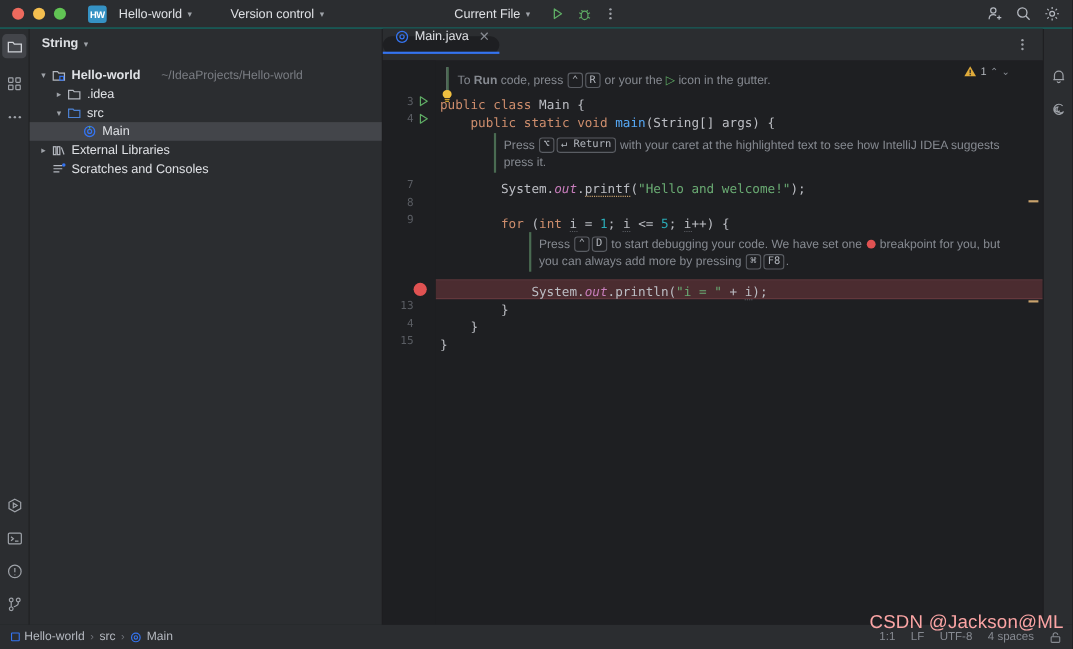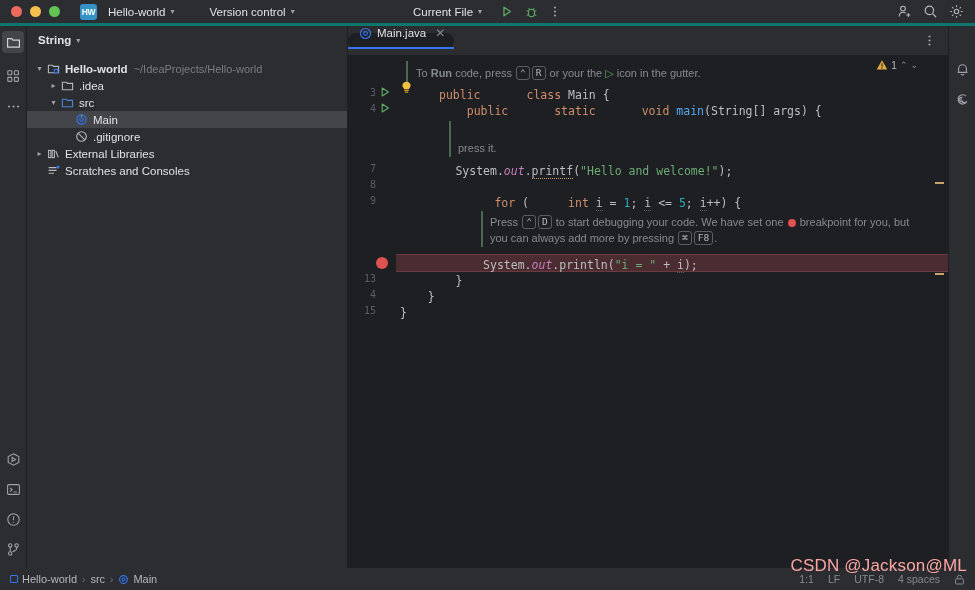--- a/index.html
+++ b/index.html
@@ -8,21 +8,21 @@
     background: #1e1f22;
     font-family: "Liberation Sans", sans-serif;
     overflow: hidden;
     -webkit-font-smoothing: antialiased;
   }
   .app { position: relative; width: 975px; height: 590px; display: flex; flex-direction: column; }
 
   
   .titlebar {
     height: 26px; background: #2b2d30; display: flex; align-items: center;
-    flex: 0 0 26px; position: relative; border-bottom: 3px solid #0f766e;
+    flex: 0 0 26px; position: relative; border-bottom: 1px solid #0f766e;
   }
   .traffic { display: flex; align-items: center; gap: 8px; padding-left: 11px; }
   .light { width: 11px; height: 11px; border-radius: 50%; }
   .l-red { background: #ed6a5e; }
   .l-yellow { background: #f4bf4f; }
   .l-green { background: #61c454; }
   .proj-badge {
     margin-left: 20px; width: 17px; height: 16px; border-radius: 3px;
     background: #3592c4; color: #fff; font-size: 8.5px; font-weight: bold;
     display: flex; align-items: center; justify-content: center; letter-spacing: -0.3px;
@@ -54,21 +54,21 @@
     border-right: 1px solid #1e1f22;
   }
   .pp-header { height: 28px; display: flex; align-items: center; padding-left: 11px; }
   .pp-title { color: #dfe1e5; font-size: 11.5px; font-weight: bold; }
   .tree { padding-top: 6px; font-size: 11.5px; color: #dfe1e5; }
   .trow { height: 17px; display: flex; align-items: center; white-space: nowrap; padding-left: 6px; }
   .trow.sel { background: #43454a; }
   .arrow { width: 13px; display: flex; align-items: center; justify-content: center; color: #9ea2a8; font-size: 8px; }
   .tlabel { margin-left: 4px; }
   .tlabel.bold { font-weight: bold; }
-  .tpath { color: #7a7d83; margin-left: 6px; font-size: 11px; }
+  .tpath { color: #7a7d83; margin-left: 19px; font-size: 11px; }
   .ticon { width: 15px; display: flex; align-items: center; justify-content: center; }
 
   
   .editor-area { flex: 1; display: flex; flex-direction: column; min-width: 0; background: #1e1f22; }
   .tabbar { height: 29px; background: #2b2d30; display: flex; align-items: center; position: relative; }
   .tab {
     height: 16px; display: flex; align-items: center; gap: 5px; padding: 0 9px 15px 11px;
     position: relative; background: #1e1f22; border-radius: 13px;
   }
   .tab::after { content: ""; position: absolute; left: 0; right: 0; bottom: 0; height: 2px; background: #3574f0; }
@@ -83,21 +83,21 @@
   }
   .gline { position: absolute; right: 20px; text-align: right; }
   .grun { position: absolute; left: 31px; }
   .bp { position: absolute; left: 28px; width: 12px; height: 12px; border-radius: 50%; background: #e05252; }
   .codecol { flex: 1; position: relative; overflow: hidden; }
   .code {
     font-family: "DejaVu Sans Mono", monospace; font-size: 11.5px;
     color: #bcbec4; line-height: 16px; position: relative;
   }
   .cl { position: absolute; left: 0; white-space: pre; }
-  .kw { color: #cf8e6d; margin-left: 39px; }
+  .kw { color: #cf8e6d; }
   .cls { color: #bcbec4; }
   .fnw { color: #bcbec4; border-bottom: 1px dotted #c9a26d; }
   .str { color: #6aab73; }
   .num { color: #2aacb8; }
   .fld { color: #c77dbb; font-style: italic; }
   .param { color: #56a8f5; }
   .var { color: #bcbec4; border-bottom: 1px dotted #5a5d63; }
 
   
   .hint { position: absolute; font-size: 11px; color: #868a91; font-family: "Liberation Sans", sans-serif; line-height: 15px; }
@@ -293,30 +293,20 @@
           <div class="trow sel" style="padding-left: 34px;">
             <span class="arrow"></span>
             <span class="ticon">
               <svg width="13" height="13" viewBox="0 0 13 13">
                 <circle cx="6.5" cy="6.5" r="4.6" fill="none" stroke="#3574f0" stroke-width="1.2"></circle>
                 <circle cx="6.5" cy="6.5" r="1.8" fill="none" stroke="#3574f0" stroke-width="1.1"></circle>
                 <path d="M6.5 1.9 v2" stroke="#5fad65" stroke-width="1.2"></path>
               </svg>
             </span>
             <span class="tlabel">Main</span>
-          </div>
-          <div class="trow" style="padding-left: 34px;">
-            <span class="arrow"></span>
-            <span class="ticon">
-              <svg width="13" height="13" viewBox="0 0 13 13" fill="none" stroke="#b4b8bf" stroke-width="1.1">
-                <circle cx="6.5" cy="6.5" r="4.8"></circle>
-                <path d="M3.1 3.1 L9.9 9.9"></path>
-              </svg>
-            </span>
-            <span class="tlabel">.gitignore</span>
           </div>
           <div class="trow" style="padding-left: 6px;">
             <span class="arrow">▸</span>
             <span class="ticon">
               <svg width="13" height="13" viewBox="0 0 13 13" fill="none" stroke="#b4b8bf" stroke-width="1.1">
                 <rect x="1.6" y="3.4" width="2.3" height="7.2"></rect>
                 <rect x="5.1" y="3.4" width="2.3" height="7.2"></rect>
                 <path d="M8.8 4 l2.4 6.4"></path>
               </svg>
             </span>
@@ -411,20 +401,21 @@
           <div class="bulb" style="left:5px;top:26px">
             <svg width="11" height="13" viewBox="0 0 11 13">
                 <path d="M5.5 0.8 C3 0.8 1.4 2.6 1.4 4.6 C1.4 6.2 2.6 7 3.2 8.2 h4.6 C8.4 7 9.6 6.2 9.6 4.6 C9.6 2.6 8 0.8 5.5 0.8 Z" fill="#f0c040"></path>
                 <rect x="3.3" y="8.8" width="4.4" height="1.3" fill="#c99a2e"></rect>
                 <rect x="3.8" y="10.6" width="3.4" height="1.2" fill="#c99a2e"></rect>
               </svg>
           </div>
 
           <div class="hint" id="hint-run" style="left:20px; top:11px"><span>To </span><b>Run</b><span> code, press </span><span class="kbd">⌃</span><span class="kbd">R</span><span> or your the </span><span style="color: rgb(95, 173, 101);">▷</span><span> icon in the gutter.</span></div>
 
+          <div class="hint" id="hint-int-1" style="left:62px; top:70px"><span>Press </span><span class="kbd">⌥</span><span class="kbd">↵ Return</span><span> with your caret at the highlighted text to see how IntelliJ IDEA suggests</span></div>
           <div class="hint" id="hint-int-2" style="left:62px; top:86px"><span>press it.</span></div>
 
           <div class="hint" id="hint-dbg-1" style="left:94px; top:160px"><span>Press </span><span class="kbd">⌃</span><span class="kbd">D</span><span> to start debugging your code. We have set one </span><span class="dot-red"></span><span> breakpoint for you, but</span></div>
           <div class="hint" id="hint-dbg-2" style="left:94px; top:176px"><span>you can always add more by pressing </span><span class="kbd">⌘</span><span class="kbd">F8</span><span>.</span></div>
 
           <div class="code">
             <div class="cl" style="top:32px; left:4px"><span class="kw">public</span> <span class="kw">class</span> <span class="cls">Main</span> {</div>
             <div class="cl" style="top:48px; left:4px">    <span class="kw">public</span> <span class="kw">static</span> <span class="kw">void</span> <span class="param">main</span>(<span class="cls">String</span>[] args) {</div>
             <div class="cl" style="top:108px; left:4px">        System.<span class="fld">out</span>.<span class="fnw">printf</span>(<span class="str">"Hello and welcome!"</span>);</div>
             <div class="cl" style="top:140px; left:4px">        <span class="kw">for</span> (<span class="kw">int</span> <span class="var">i</span> = <span class="num">1</span>; <span class="var">i</span> &lt;= <span class="num">5</span>; <span class="var">i</span>++) {</div>

